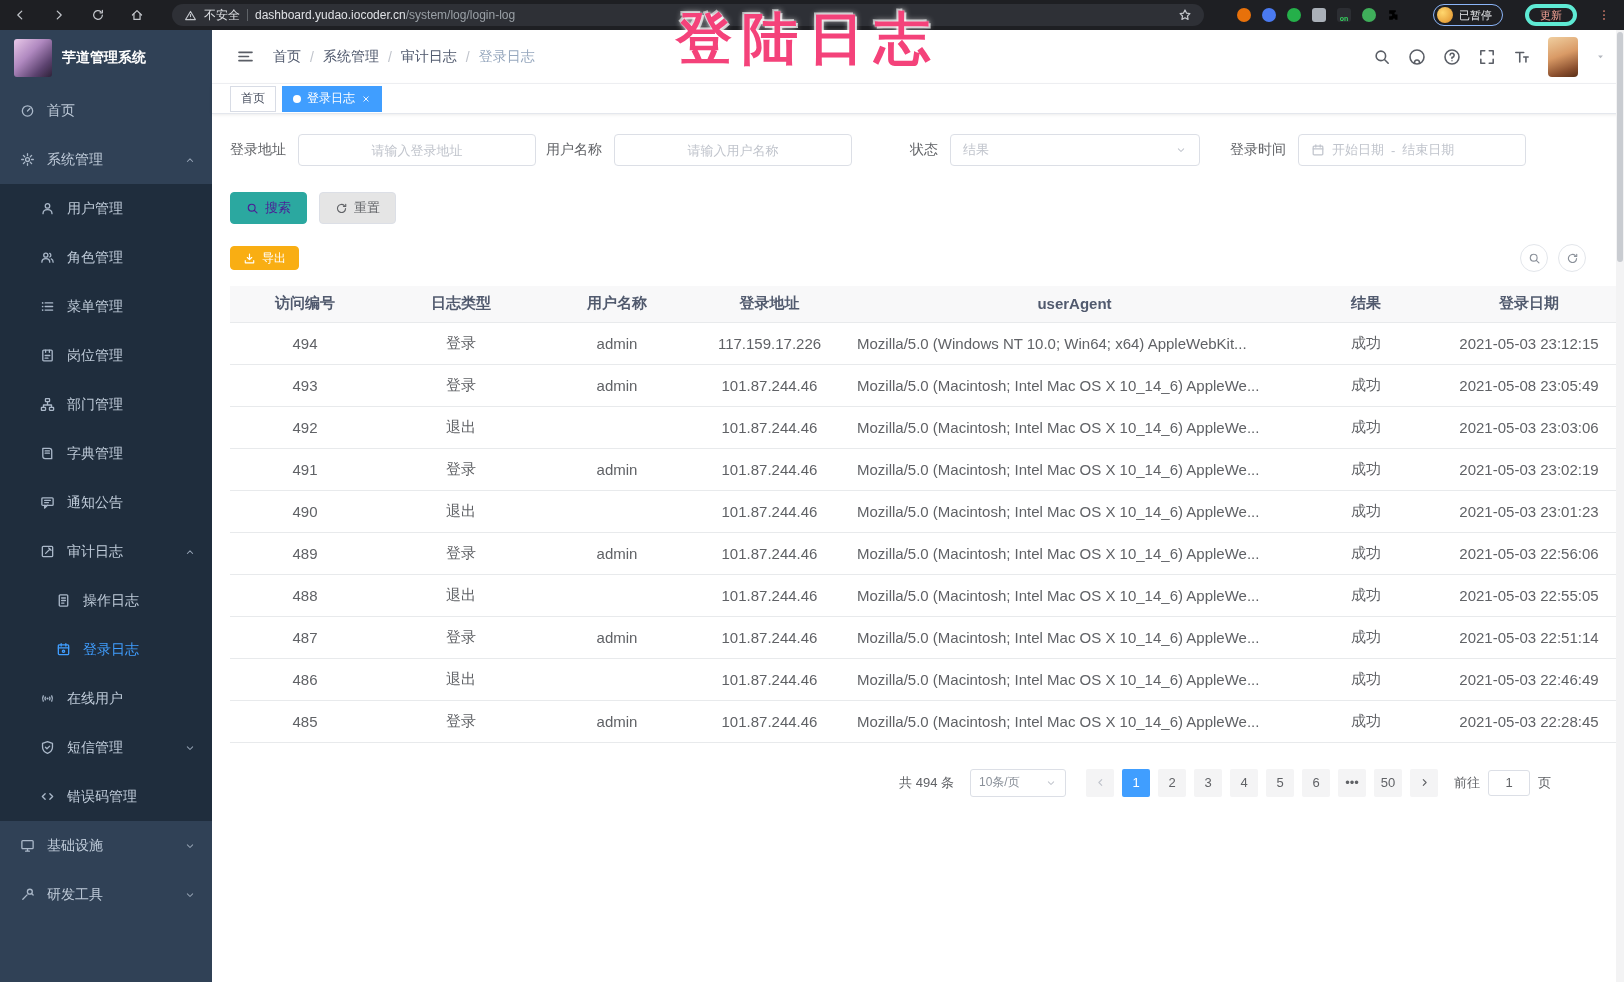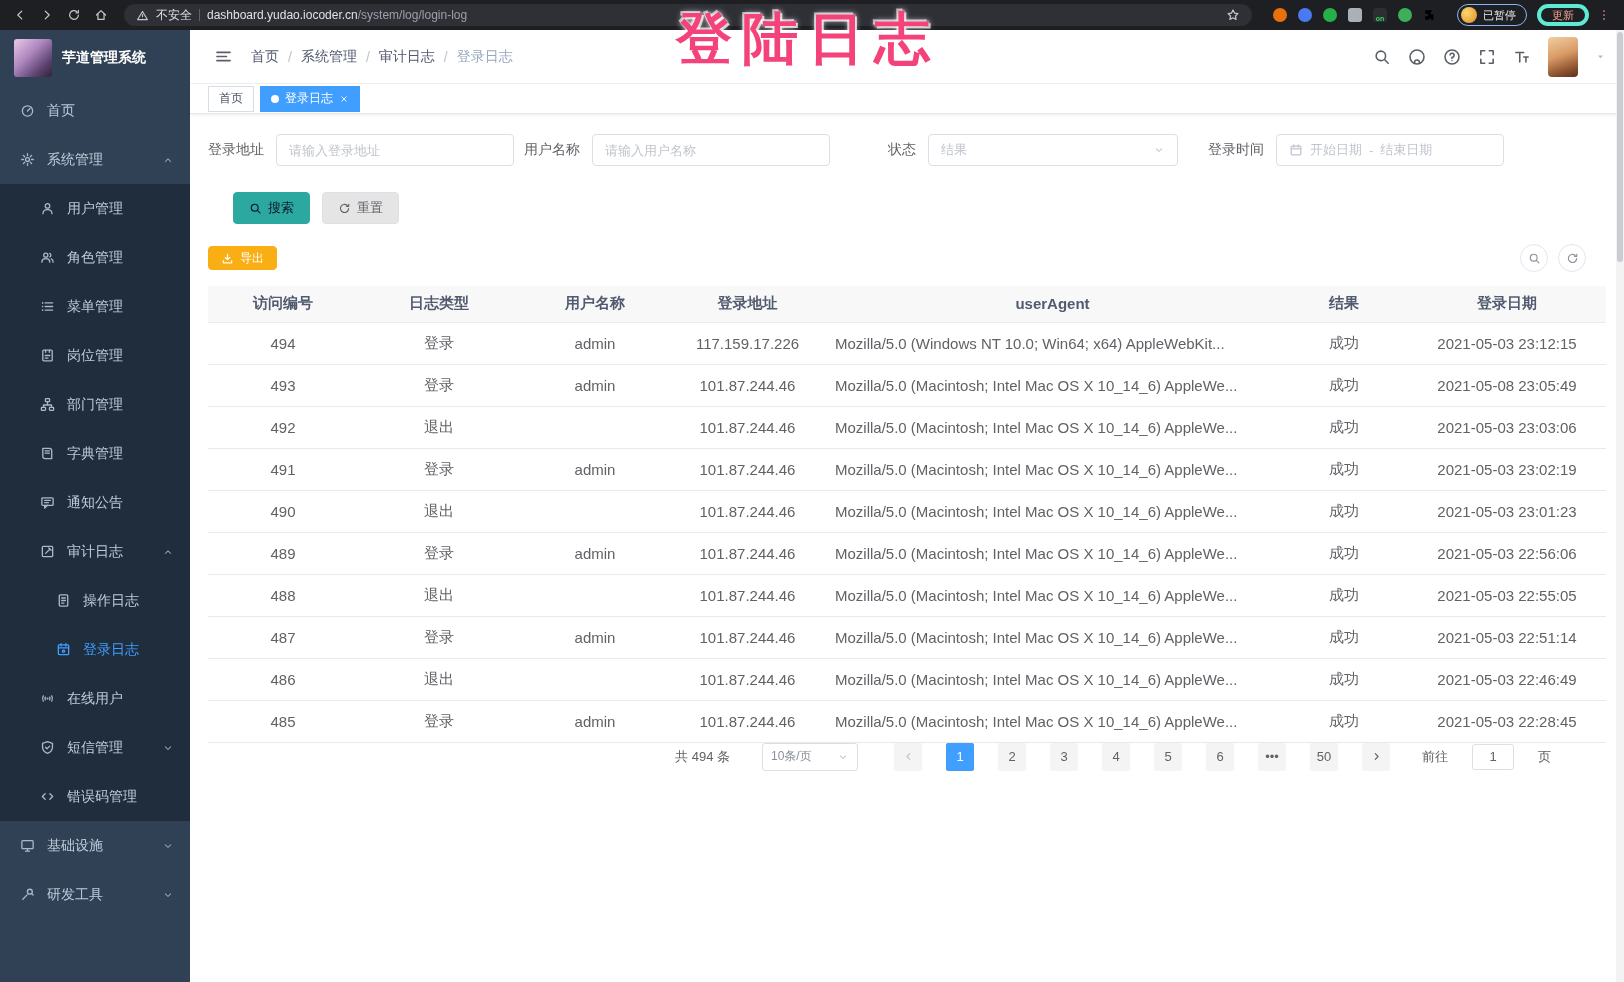--- a/index.html
+++ b/index.html
@@ -3,40 +3,40 @@
 <meta charset="utf-8">
 <style>
   * { box-sizing: border-box; margin: 0; padding: 0; }
   html,body { width:1624px; height:982px; overflow:hidden; }
   body { font-family:"Liberation Sans","DejaVu Sans",sans-serif; background:#fff; position:relative; }
 
   .icn { display:inline-flex; align-items:center; justify-content:center; }
   .icn svg { width:1em; height:1em; fill:none; stroke:currentColor; stroke-width:1.4; stroke-linecap:round; stroke-linejoin:round; display:block; }
 
   
-  .chrome { height:30px; background:#1e1f23; display:flex; align-items:center; padding:0 8px; gap:3px; position:relative; z-index:5; }
+  .chrome { height:30px; background:#1e1f23; display:flex; align-items:center; padding:0 8px; gap:15px; position:relative; z-index:5; }
   .nav-btn { width:24px; height:24px; display:flex; align-items:center; justify-content:center; color:#c3c6cb; font-size:14px; cursor:pointer; }
   .addr { flex:1; height:22px; background:#2e3036; border-radius:11px; margin:0 8px; display:flex; align-items:center; padding:0 12px; color:#dfe1e5; font-size:12px; gap:7px; min-width:0; cursor:text; }
   .addr .warn { color:#c3c6cb; font-size:13px; }
   .addr-sep { width:1px; height:12px; background:#5f6368; }
   .url { white-space:nowrap; overflow:hidden; }
   .url .path { color:#9aa0a6; }
   .star { margin-left:auto; color:#c3c6cb; font-size:14px; cursor:pointer; }
   .ext-row { display:flex; gap:11px; align-items:center; margin:0 10px; }
   .ext { width:14px; height:14px; border-radius:50%; display:flex; align-items:flex-end; justify-content:center; font-size:7px; font-weight:bold; line-height:1; cursor:pointer; }
   .ext.square { border-radius:3px; }
   .ext.puzzle { background:transparent !important; color:#dfe1e5; font-size:14px; }
   .profile-chip { height:22px; border:1px solid #8ab4f8; border-radius:11px; display:flex; align-items:center; gap:6px; padding:0 10px 0 3px; color:#e8eaed; font-size:11px; margin:0 7px; cursor:pointer; white-space:nowrap; }
   .chip-avatar { width:16px; height:16px; border-radius:50%; background:radial-gradient(circle at 35% 35%,#ffd76e,#e8a33d 70%,#b06a20); }
   .update-btn { height:22px; border:4px solid #5eead4; border-radius:11px; color:#f1a093; font-size:11px; display:flex; align-items:center; padding:0 11px; cursor:pointer; white-space:nowrap; }
   .chrome .menu-dots { color:#e0826f; }
 
   
   .app { display:flex; height:952px; }
-  .sidebar { width:190px; background:var(--sidebar-bg); flex-shrink:0; overflow:hidden; }
+  .sidebar { width:212px; background:var(--sidebar-bg); flex-shrink:0; overflow:hidden; }
   .logo { height:56px; display:flex; align-items:center; gap:10px; padding-left:14px; cursor:pointer; }
   .logo-img { width:38px; height:38px; border-radius:3px; flex-shrink:0;
               background:linear-gradient(135deg,#e9c9e9 0%,#b089c0 40%,#5d4370 75%,#2e2238 100%); }
   .logo-title { color:#fff; font-size:14px; font-weight:bold; white-space:nowrap; }
   .menu-item { height:49px; display:flex; align-items:center; color:#bfcbd9; font-size:14px; position:relative; cursor:pointer; white-space:nowrap; }
   .menu-item .icn { font-size:15px; margin-right:12px; color:#aab8c9; }
   .menu-item.lvl1 { padding-left:20px; }
   .menu-item.lvl2 { padding-left:40px; background:var(--submenu-bg); }
   .menu-item.lvl3 { padding-left:56px; background:var(--submenu-bg); }
   .menu-item.active, .menu-item.active .icn { color:var(--primary); }
@@ -66,47 +66,47 @@
 
   
   .content { padding:20px 18px 0; flex:1; }
   .filter-row { display:flex; align-items:center; }
   .f-item { display:flex; align-items:center; }
   .f-item + .f-item { margin-left:10px; }
   .f-item:nth-child(3) { margin-left:58px; }
   .f-item:nth-child(4) { margin-left:30px; }
   .f-label { font-size:14px; color:#606266; margin-right:12px; white-space:nowrap; }
   .f-input { width:238px; height:32px; border:1px solid #dcdfe6; border-radius:4px; padding:0 12px; font-size:13px; color:#606266; display:flex; align-items:center; background:#fff; font-family:inherit; }
-  input.f-input { display:inline-block; }
+  input.f-input { display:inline-block;text-align:center; }
   input.f-input::placeholder { color:#c0c4cc; }
   .f-select { width:250px; justify-content:space-between; cursor:pointer; }
   .sel-caret { color:#c0c4cc; font-size:12px; }
   .f-range { width:228px; gap:7px; cursor:pointer; }
   .cal { color:#c0c4cc; font-size:14px; }
   .rng-sep { color:#c0c4cc; font-size:13px; }
   .ph { font-size:13px; color:#c0c4cc; white-space:nowrap; }
 
   .btn-row { margin-top:26px; display:flex; gap:12px; }
   .btn { height:32px; border-radius:4px; border:1px solid transparent; font-size:13px; display:inline-flex; align-items:center; gap:6px; padding:0 15px; cursor:pointer; background:#e5e5e5; font-family:inherit; }
   .btn .icn { font-size:13px; }
-  .btn.search { background:var(--search); border-color:var(--search); color:#0f172a;margin-left:25px; }
+  .btn.search { background:var(--search); border-color:var(--search); color:#4c1d95; }
   .btn.reset { border-color:#dcdfe6; color:#606266; }
   .toolbar-row { margin-top:20px; display:flex; align-items:center; }
   .btn.export { background:var(--export); border-color:var(--export); color:#fff; height:24px; padding:0 12px; font-size:12px; }
   .tool-circles { margin-left:auto; display:flex; gap:10px; margin-right:20px; }
   .circle-btn { width:28px; height:28px; border-radius:50%; border:1px solid #e3e6eb; display:flex; align-items:center; justify-content:center; color:#8b919a; font-size:13px; background:#fff; cursor:pointer; }
 
   
   .log-table { width:100%; margin-top:14px; border-collapse:collapse; table-layout:fixed; font-size:15px; }
   .log-table th { height:36px; background:#f8f8f9; color:#515a6e; font-weight:600; text-align:center; border-bottom:1px solid #e8eaec; padding:0 6px; overflow:hidden; white-space:nowrap; }
   .log-table td { height:42px; color:#606266; text-align:center; border-bottom:1px solid #e8eaec; padding:0 6px; overflow:hidden; white-space:nowrap; text-overflow:ellipsis; }
   .log-table td:nth-child(5) { text-align:left; padding-left:10px; }
 
   
-  .pagination { display:flex; align-items:center; justify-content:flex-end; padding-right:55px; gap:24px; font-size:13px; color:#606266; }
+  .pagination { margin-top:26px; display:flex; align-items:center; justify-content:flex-end; padding-right:55px; gap:8px; font-size:13px; color:#606266; }
   .pg-total { margin-right:8px; white-space:nowrap; }
   .pg-size { width:96px; height:28px; border:1px solid #dcdfe6; border-radius:3px; display:flex; align-items:center; justify-content:space-between; padding:0 8px; font-size:12px; color:#8a9099; cursor:pointer; margin-right:12px; white-space:nowrap; }
   .pg-btn { min-width:28px; height:28px; border:none; border-radius:2px; background:#f4f4f5; color:#606266; font-size:13px; display:inline-flex; align-items:center; justify-content:center; padding:0 5px; cursor:pointer; font-family:inherit; }
   .pg-btn.active { background:var(--primary); color:#fff; }
   .pg-prev { color:#c0c4cc; }
   .pg-goto-label { margin-left:8px; white-space:nowrap; }
   .pg-goto-input { width:42px; height:26px; border:1px solid #dcdfe6; border-radius:3px; text-align:center; font-size:13px; color:#606266; font-family:inherit; }
 
   
   .annotation { position:absolute; top:2px; left:676px; font-size:56px; font-weight:900; letter-spacing:10px; color:var(--annotation); z-index:60; white-space:nowrap;

